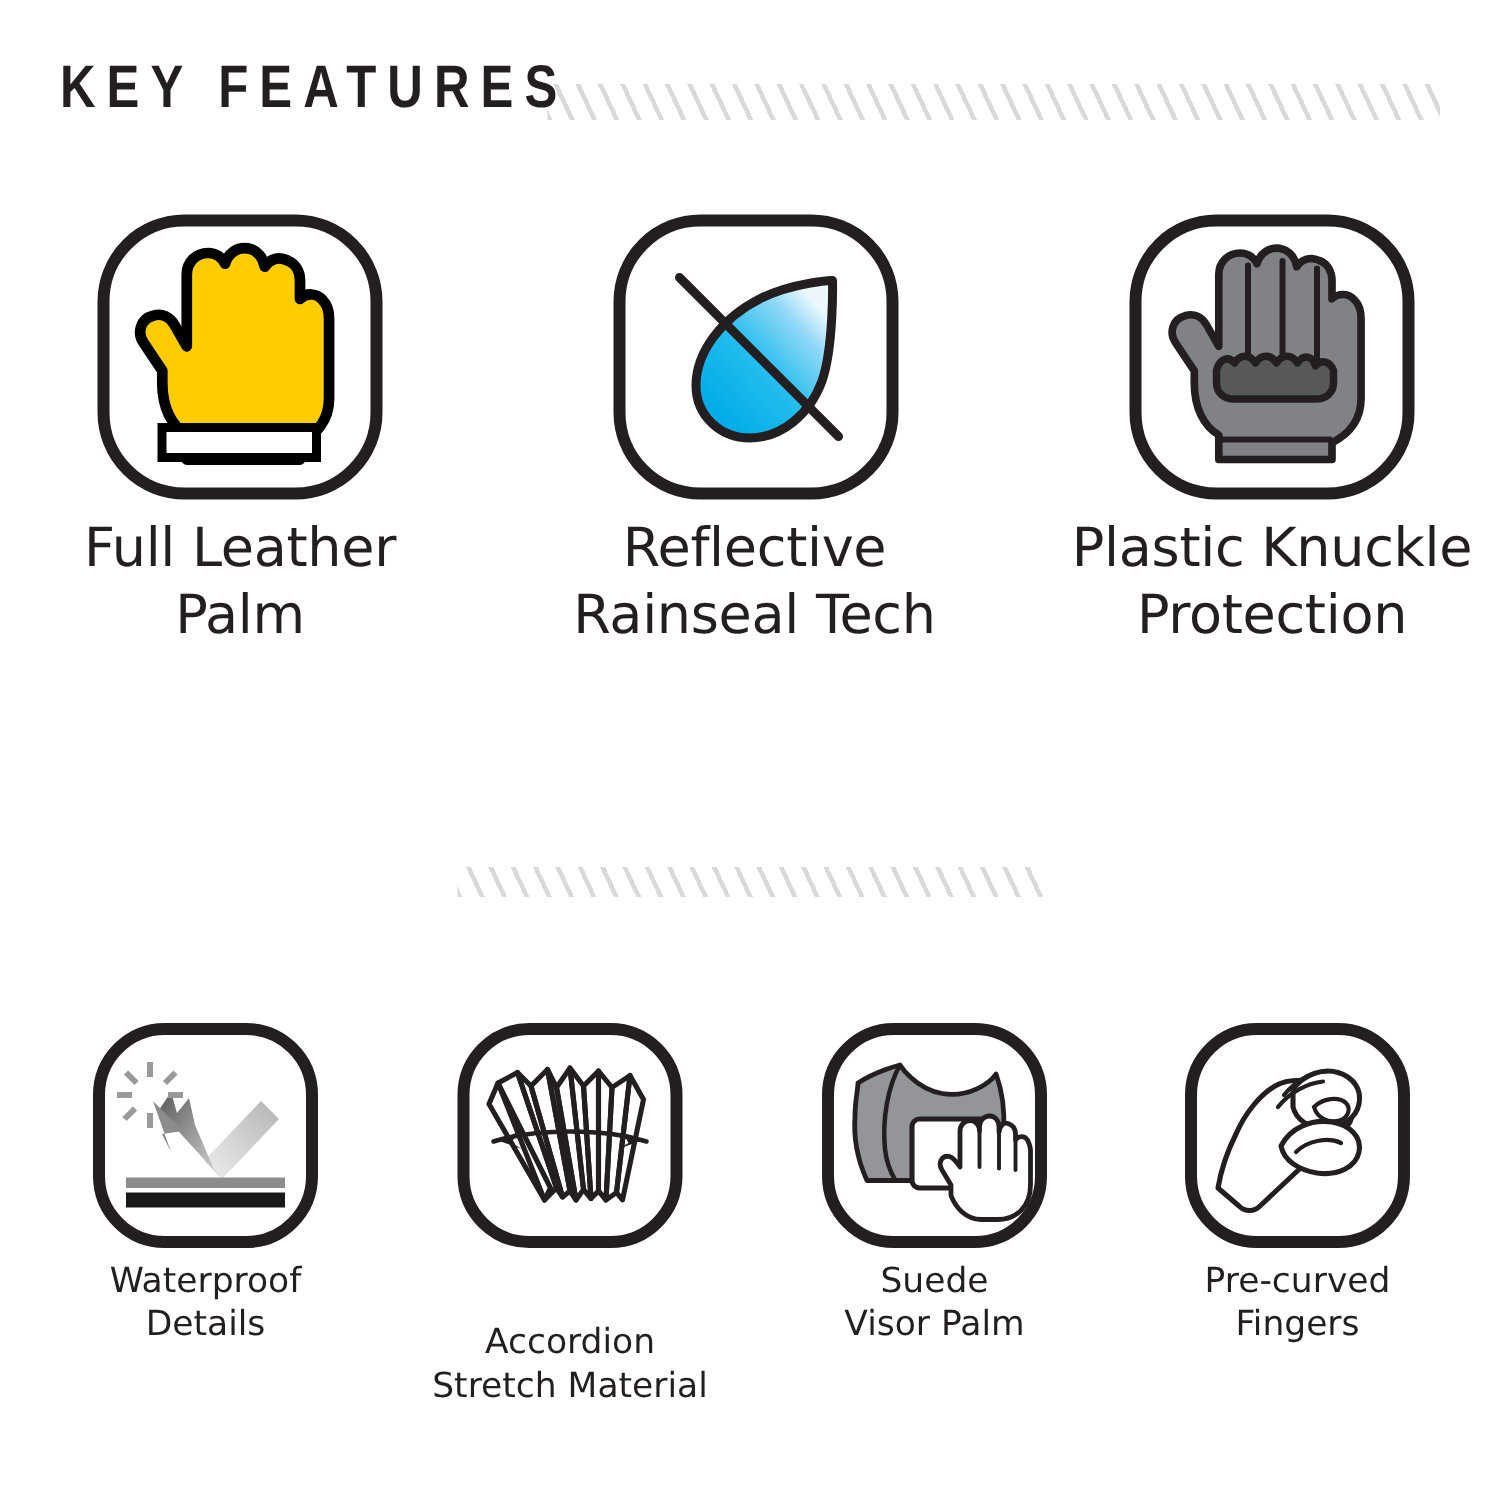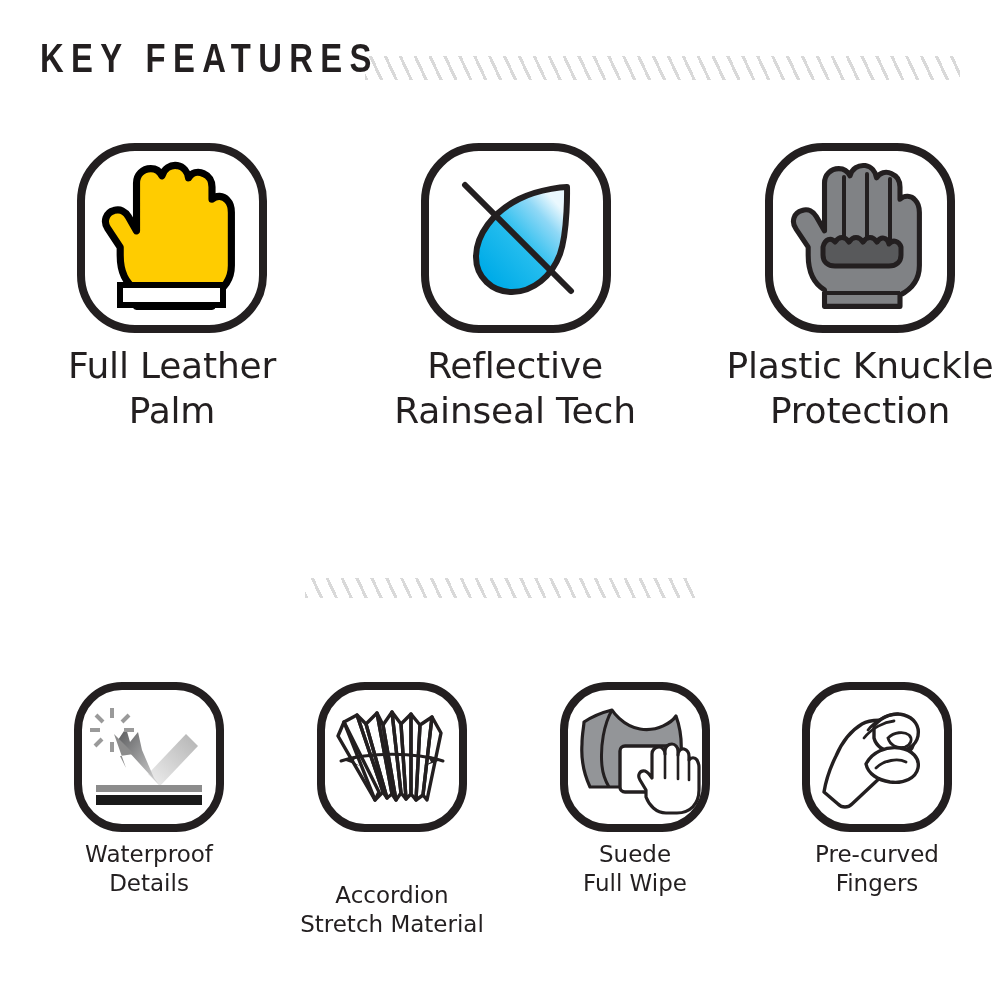--- a/index.html
+++ b/index.html
@@ -50,21 +50,21 @@
     width: 595px;
   }
   .hatch-mid {
     left: 305px;
     top: 578px;
     width: 392px;
     height: 20px;
   }
 
   
-  .row { position: absolute; left: 12px; width: 811px; }
+  .row { position: absolute; left: 0; width: 811px; }
   .row-top { top: 130px; height: 380px; }
   .row-bottom { top: 660px; height: 300px; }
 
   .feature { position: absolute; }
 
   .frame {
     position: absolute;
     left: 0; top: 0;
     box-sizing: border-box;
     border: 8px solid #231f20;
@@ -258,21 +258,21 @@
                C131 75 135 75 137 78 C138 80 139 82 139 85
                L139 108 C139 122 130 131 117 131 L106 131
                C96 131 89 123 86 115 Z" fill="#ffffff" stroke="#231f20" stroke-width="3.2" stroke-linejoin="round"></path>
       <g fill="none" stroke="#231f20" stroke-width="2.6" stroke-linecap="round">
         <path d="M105 72 L105 96"></path>
         <path d="M118 73 L118 97"></path>
         <path d="M129 78 L129 98"></path>
       </g>
     </svg>
     <div class="label label-bot" style="left:-40px; top:158px; width:230px;">Suede
-Full Wipe</div>
+Visor Palm</div>
   </div>
 
   <div class="feature" style="left:790px; top:22px;">
     <div class="frame frame-bot"></div>
     <svg class="icon-svg" width="150" height="150" viewBox="0 0 150 150">
       <g fill="#ffffff" stroke="#231f20" stroke-width="3.4" stroke-linejoin="round" stroke-linecap="round">
 
         <path d="M22 110 L36 122 C40 126 46 126 50 122
                  L82 92 C96 80 106 72 110 66
                  C114 58 108 46 98 42

